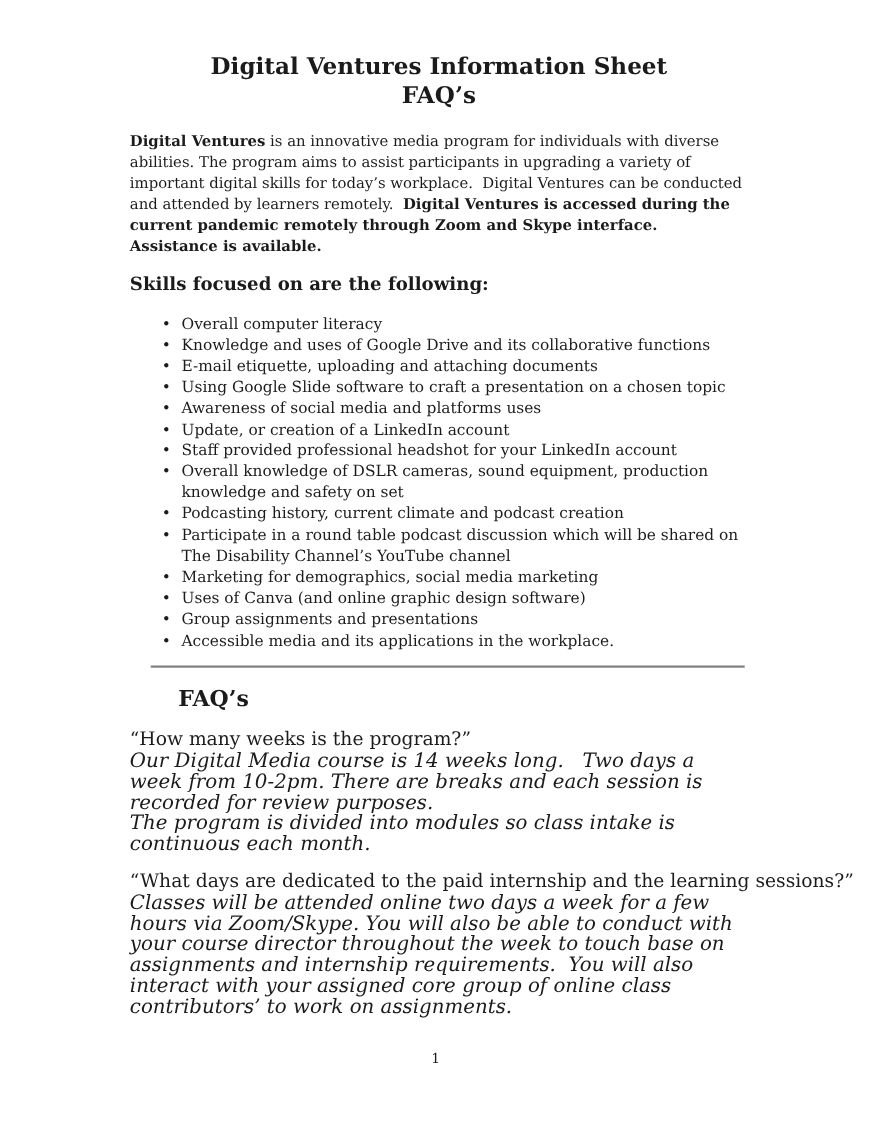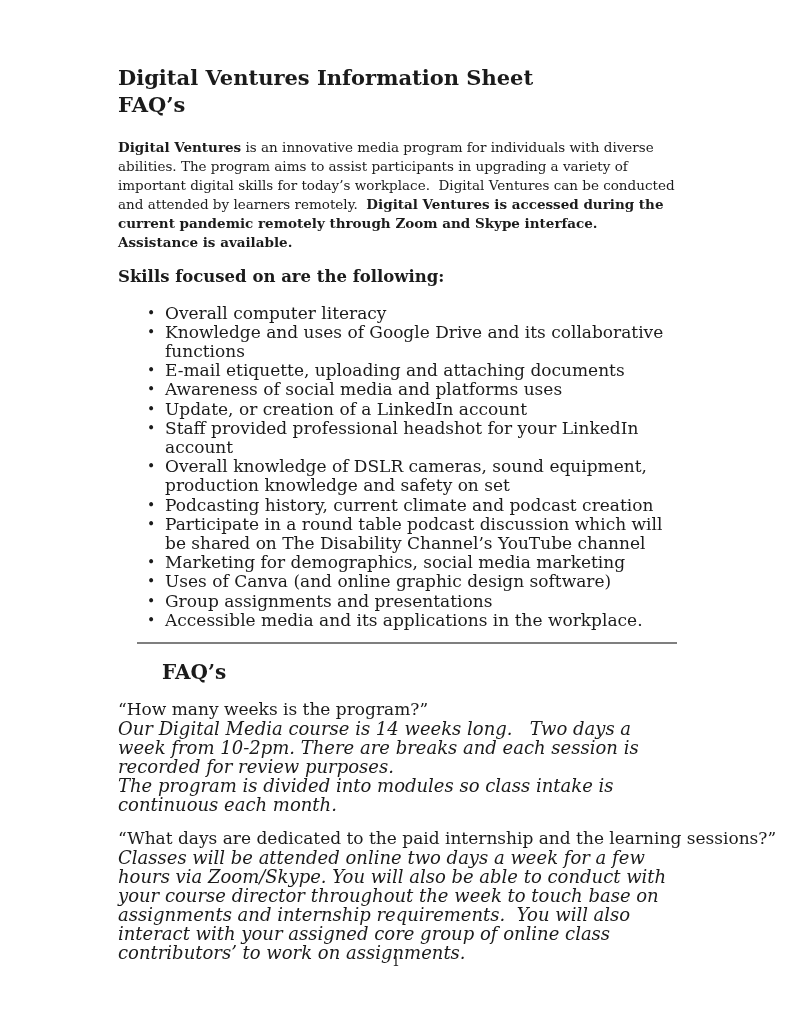--- a/index.html
+++ b/index.html
@@ -8,21 +8,22 @@
     height: 1024px;
     position: relative;
     background: #ffffff;
     font-family: "DejaVu Serif", "Liberation Serif", serif;
     color: #1b1b1b;
     overflow: hidden;
   }
   .content { padding: 0 112px 0 118px; }
 
   .doc-title {
-    padding-top: 64px;
+    padding-top: 46px;
+    text-align: center;
     font-weight: 700;
     font-size: 21px;
     line-height: 27px;
   }
 
   .intro {
     margin-top: 20px;
     font-size: 13.5px;
     line-height: 19px;
     white-space: pre-wrap;
@@ -32,21 +33,21 @@
   .skills-heading {
     font-size: 16.5px;
     line-height: 22px;
     font-weight: 700;
   }
 
   ul.skills-list {
     list-style: none;
     margin: 16px 0 0 27px;
     padding: 0;
-    font-size: 17px;
+    font-size: 14px;
     line-height: 19.2px;
   }
   ul.skills-list li { position: relative; padding-left: 20px; }
   ul.skills-list li::before {
     content: "\2022";
     position: absolute;
     left: 2px;
     font-size: 14px;
   }
 
@@ -100,20 +101,21 @@
     </div>
 
     <p class="intro"><span class="b">Digital Ventures</span><span> is an innovative media program for individuals with diverse abilities. The program aims to assist participants in upgrading a variety of important digital skills for today’s workplace.  Digital Ventures can be conducted and attended by learners remotely.  </span><span class="b">Digital Ventures is accessed during the current pandemic remotely through Zoom and Skype interface. Assistance is available.</span></p>
 
     <div class="skills-heading">Skills focused on are the following:</div>
 
     <ul class="skills-list">
       <li>Overall computer literacy</li>
       <li>Knowledge and uses of Google Drive and its collaborative functions</li>
       <li>E-mail etiquette, uploading and attaching documents</li>
+      <li>Using Google Slide software to craft a presentation on a chosen topic</li>
       <li>Awareness of social media and platforms uses</li>
       <li>Update, or creation of a LinkedIn account</li>
       <li>Staff provided professional headshot for your LinkedIn account</li>
       <li>Overall knowledge of DSLR cameras, sound equipment, production knowledge and safety on set</li>
       <li>Podcasting history, current climate and podcast creation</li>
       <li>Participate in a round table podcast discussion which will be shared on The Disability Channel’s YouTube channel</li>
       <li>Marketing for demographics, social media marketing</li>
       <li>Uses of Canva (and online graphic design software)</li>
       <li>Group assignments and presentations</li>
       <li>Accessible media and its applications in the workplace.</li>

